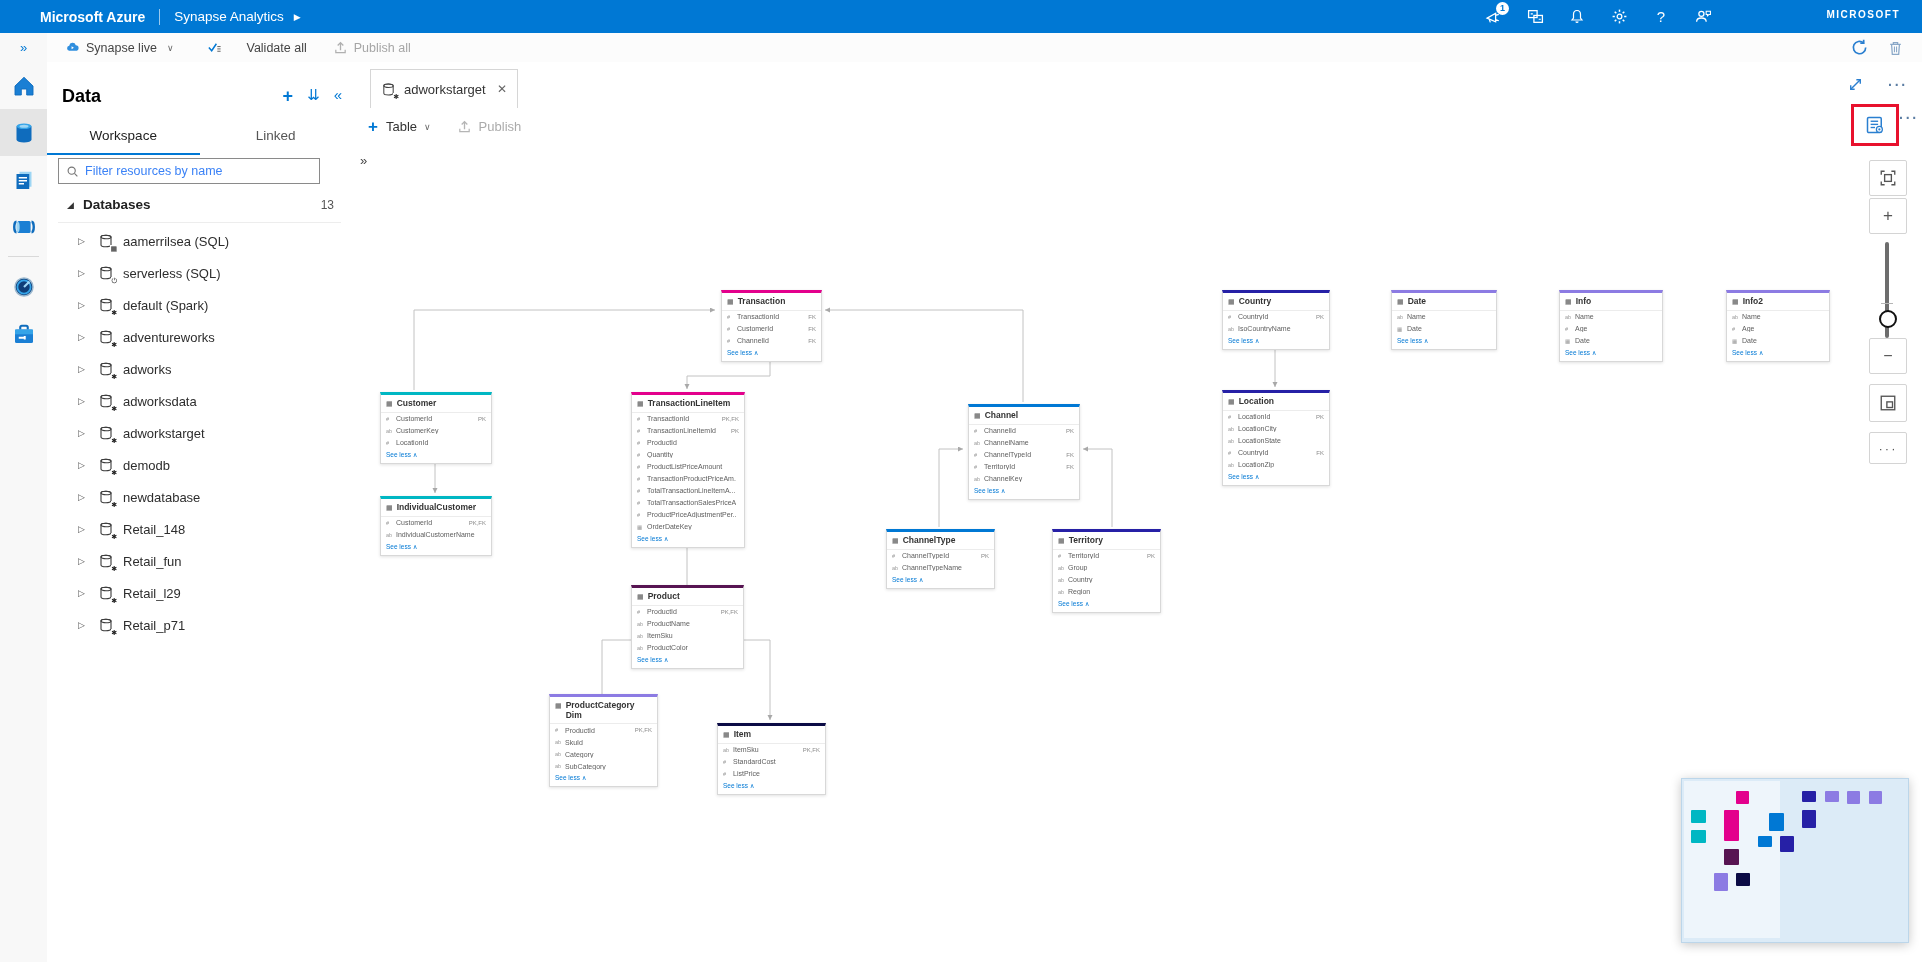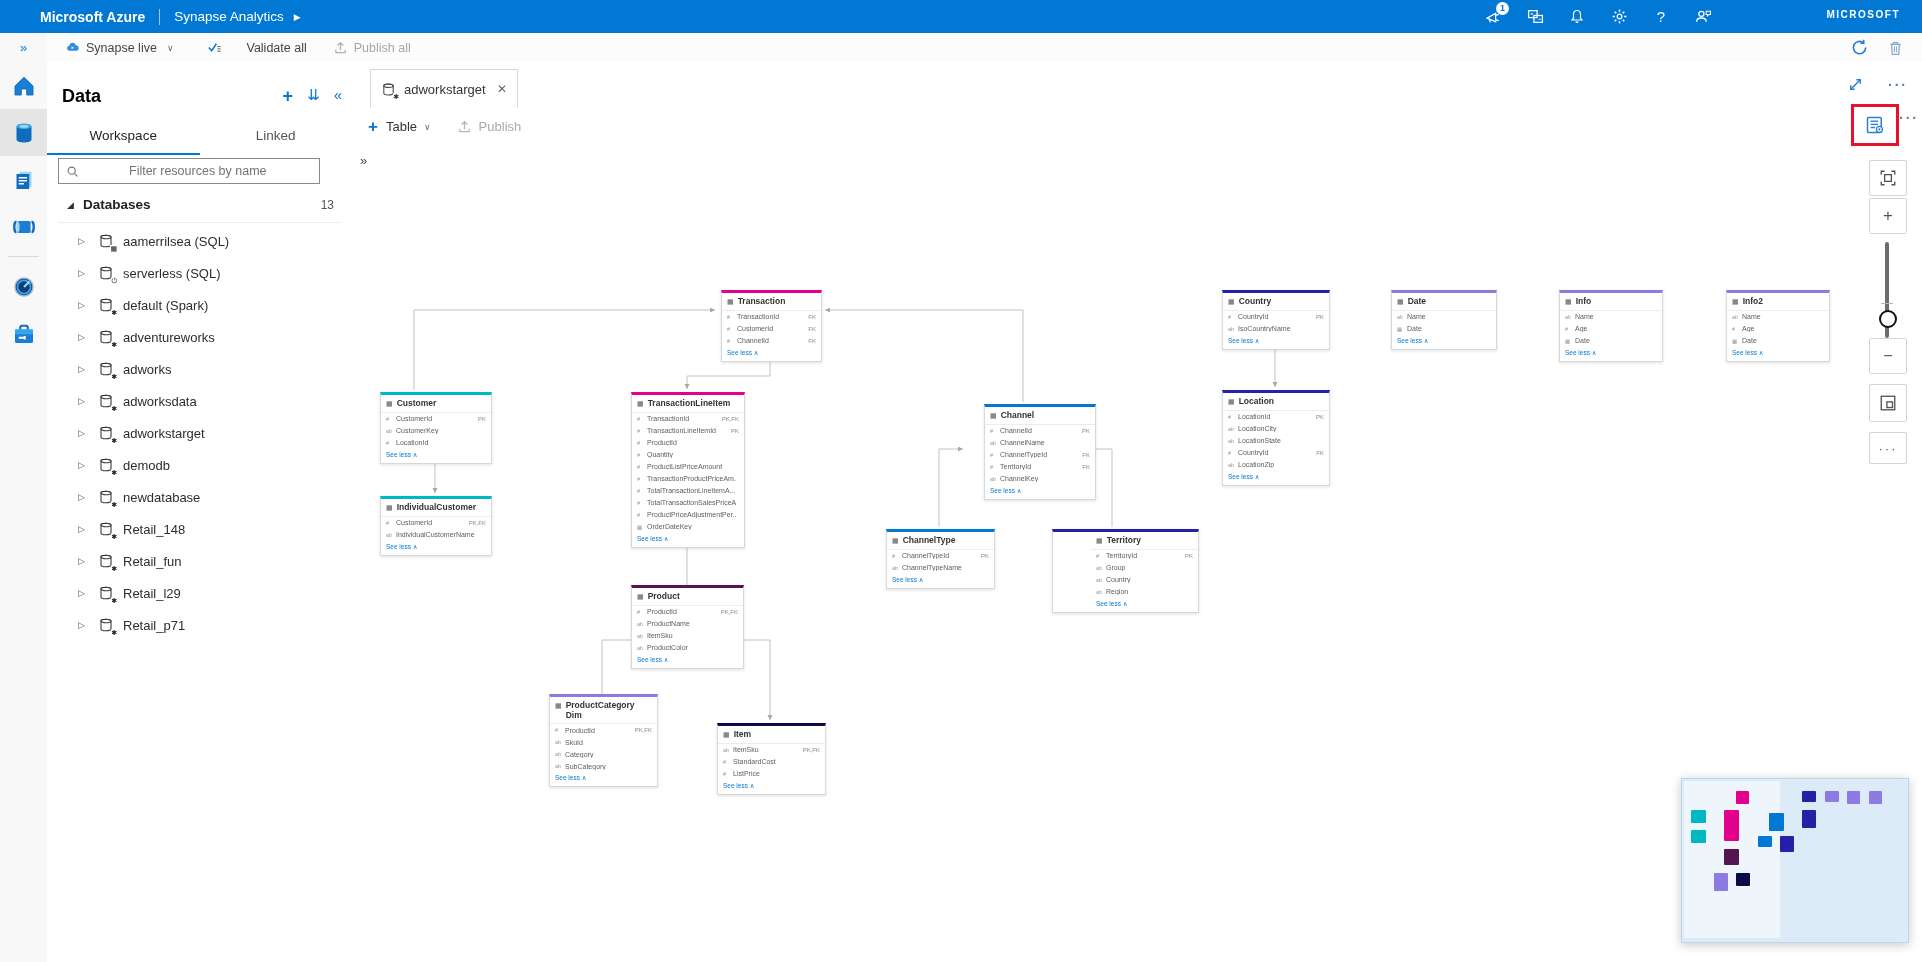--- a/index.html
+++ b/index.html
@@ -39,21 +39,21 @@
   
   #datapanel{left:47px;top:62px;width:305px;height:900px;background:#fff;border-right:1px solid #e0e0e0;}
   #dp-head{position:absolute;left:15px;right:10px;top:24px;display:flex;align-items:flex-start;}
   #dp-title{font-size:18px;font-weight:bold;color:#000;}
   #dp-icons{margin-left:auto;display:flex;gap:14px;color:#0078d4;font-size:15px;}
   #dp-icons span{cursor:pointer;}
   #dp-tabs{position:absolute;left:0;top:58px;width:100%;display:flex;font-size:13.5px;}
   .dp-tab{flex:1;text-align:center;padding:8px 3px 10px;color:#555;cursor:pointer;border-bottom:2px solid transparent;}
   .dp-tab.active{color:#222;border-bottom:2px solid #0078d4;}
   #dp-filter{position:absolute;left:11px;top:96px;width:260px;height:24px;border:1px solid #8a8a8a;
-    display:flex;align-items:center;font-size:12.5px;color:#737373;background:#fff;gap:44px;}
+    display:flex;align-items:center;font-size:12.5px;color:#3b82f6;background:#fff;}
   #dp-filter svg{margin:0 6px 0 7px;}
   #dp-section{position:absolute;left:20px;right:18px;top:135px;display:flex;align-items:center;font-size:13.5px;font-weight:bold;color:#222;}
   #dp-count{margin-left:auto;font-weight:normal;color:#555;font-size:12px;}
   #dp-secdiv{position:absolute;left:11px;right:11px;top:160px;height:1px;background:#ededed;}
   #dbtree{position:absolute;left:0;top:163px;width:100%;}
   .treerow{height:32px;display:flex;align-items:center;cursor:pointer;font-size:13px;color:#2d2d2d;}
   .treerow .tchev{width:12px;margin-left:31px;color:#555;font-size:9px;}
   .treerow .dbicon{position:relative;width:16px;height:16px;margin-left:8px;}
   .treerow .dbsub{position:absolute;right:-3px;bottom:-3px;font-size:7px;color:#222;background:#fff;line-height:7px;}
   .treerow .tlabel{margin-left:9px;}
@@ -601,21 +601,21 @@
           <span class="fn">CustomerId</span>
           <span class="fk">PK,FK</span>
         </div>
         <div class="tbl-field">
           <span class="fi">ab</span>
           <span class="fn">IndividualCustomerName</span>
           <span class="fk"></span>
         </div>
         <div class="tbl-foot">See less ∧</div>
       </div>
-      <div class="tbl" style="left: 968px; top: 404px; width: 110px; border-top-color: rgb(0, 120, 212); margin-left: 16px;">
+      <div class="tbl" style="left: 968px; top: 404px; width: 110px; border-top-color: rgb(0, 120, 212);">
         <div class="tbl-head">
           <span class="ticon">▦</span>
           <span class="tname">Channel</span>
         </div>
         <div class="tbl-field">
           <span class="fi">#</span>
           <span class="fn">ChannelId</span>
           <span class="fk">PK</span>
         </div>
         <div class="tbl-field">
@@ -650,21 +650,21 @@
           <span class="fn">ChannelTypeId</span>
           <span class="fk">PK</span>
         </div>
         <div class="tbl-field">
           <span class="fi">ab</span>
           <span class="fn">ChannelTypeName</span>
           <span class="fk"></span>
         </div>
         <div class="tbl-foot">See less ∧</div>
       </div>
-      <div class="tbl" style="left: 1052px; top: 529px; width: 107px; border-top-color: rgb(38, 32, 166); padding-left: 38px;">
+      <div class="tbl" style="left: 1052px; top: 529px; width: 107px; border-top-color: rgb(38, 32, 166);">
         <div class="tbl-head">
           <span class="ticon">▦</span>
           <span class="tname">Territory</span>
         </div>
         <div class="tbl-field">
           <span class="fi">#</span>
           <span class="fn">TerritoryId</span>
           <span class="fk">PK</span>
         </div>
         <div class="tbl-field">

